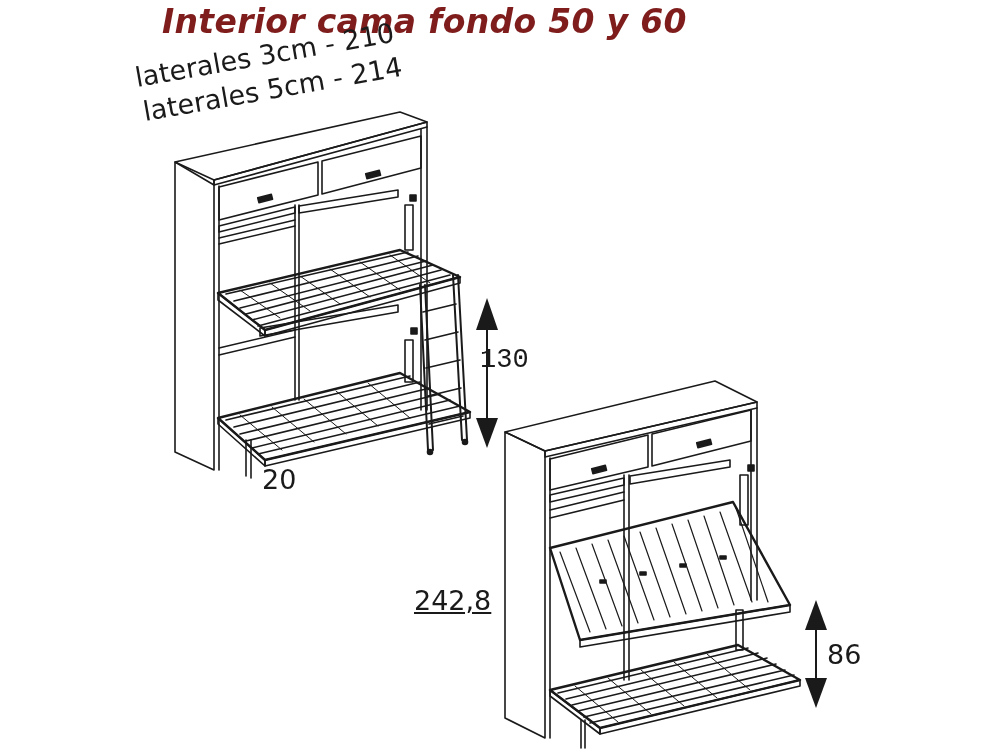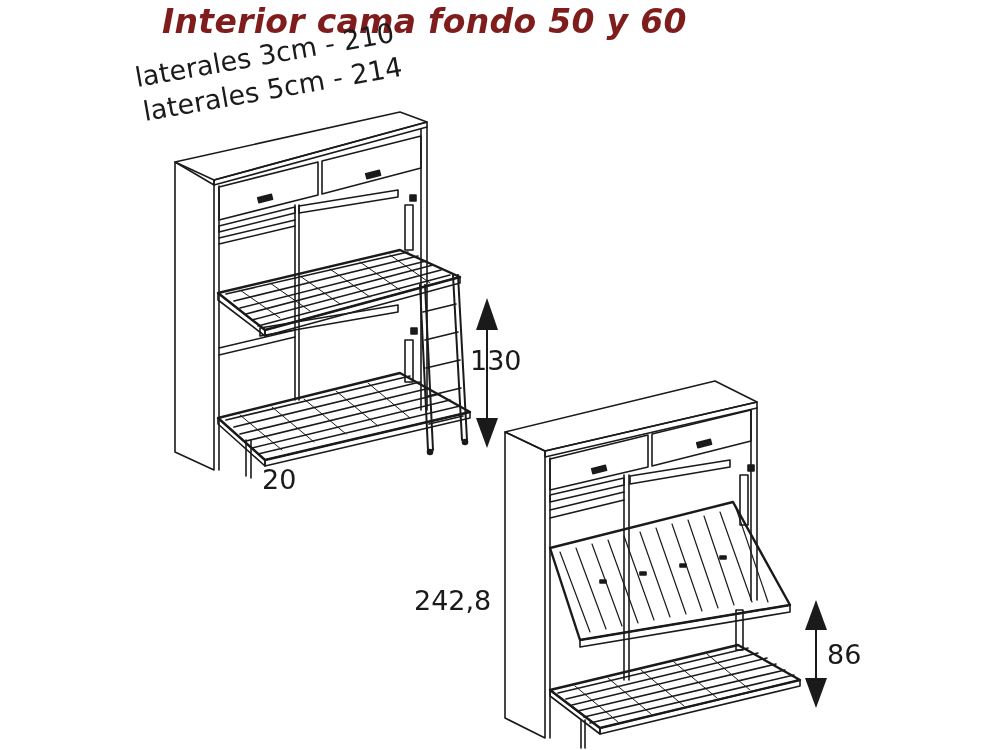--- a/index.html
+++ b/index.html
@@ -5,23 +5,23 @@
     html, body { margin: 0; padding: 0; background: #ffffff; }
     body { width: 1000px; height: 750px; position: relative; overflow: hidden;
            font-family: "DejaVu Sans", "Liberation Sans", sans-serif; color: #1a1a1a; }
     .title { position: absolute; left: 162px; top: 2px; font-size: 33px; font-weight: bold;
              font-style: italic; letter-spacing: 0.3px; color: #7f1d1d; white-space: nowrap; }
     .lat { position: absolute; font-size: 27px; font-weight: normal; color: #1a1a1a;
            white-space: nowrap; transform-origin: left bottom; transform: rotate(-10deg); }
     .lat1 { left: 138px; top: 62px; }
     .lat2 { left: 146px; top: 96px; }
     .dim { position: absolute; font-size: 27px; color: #1a1a1a; white-space: nowrap; }
-    .dim-130 { left: 470px; top: 345px; }
+    .dim-130 { left: 480px; top: 345px; font-family: Liberation Mono, monospace; }
     .dim-18 { left: 262px; top: 464px; }
-    .dim-2428 { left: 414px; top: 585px; }
+    .dim-2428 { left: 414px; top: 585px; text-decoration: underline; }
     .dim-86 { left: 827px; top: 639px; text-align: center; }
     svg.drawing { position: absolute; left: 0; top: 0; }
   </style>
 </head>
 <body>
 
 <div class="title">Interior cama fondo 50 y 60</div>
 
 <div class="lat lat1">laterales 3cm - 210</div>
 <div class="lat lat2">laterales 5cm - 214</div>

